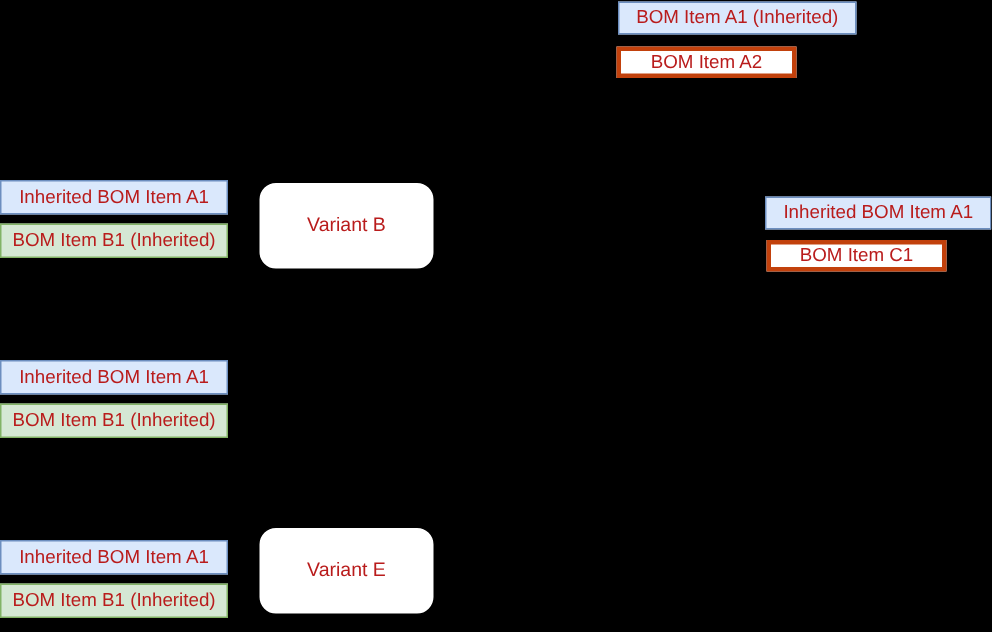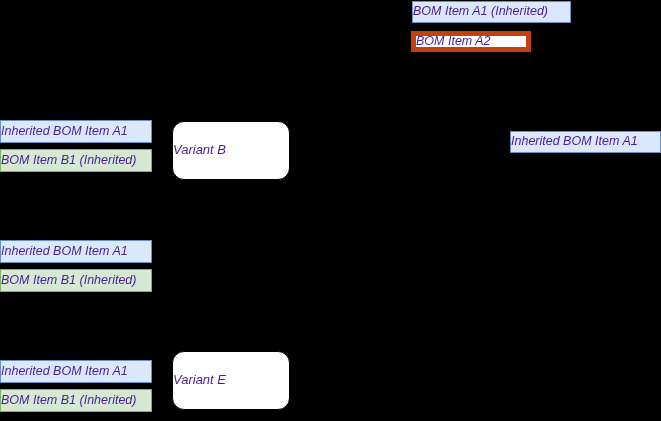--- a/index.html
+++ b/index.html
@@ -13,25 +13,24 @@
     height: 421px;
     background: #000000;
     overflow: hidden;
     font-family: "Liberation Sans", sans-serif;
   }
   .node {
     position: absolute;
     box-sizing: border-box;
     display: flex;
     align-items: center;
-    justify-content: flex-start;
+    justify-content: center;
     text-align: center;
-    color: #4c1d95;
+    color: #b91c1c;
     line-height: 1.1;
-    font-style: italic;
   }
   
   .part-box {
     background: #ffffff;
     border: 1px solid #000000;
     border-radius: 12px;
     font-size: 13px;
   }
   
   .bom-box {
@@ -43,21 +42,21 @@
   .bom-box.inherited-blue {
     background: #dae8fc;
     border: 1px solid #6c8ebf;
   }
   .bom-box.inherited-green {
     background: #d5e8d4;
     border: 1px solid #82b366;
   }
   .bom-box.local-white {
     background: #ffffff;
-    border: 5px solid #c2410c;
+    border: 3px solid #c2410c;
   }
 </style>
 </head>
 <body>
 
 <div id="canvas">
 
 
   <div class="node bom-box inherited-blue" style="left:412px; top:1px; width:159px; height:22px;">
     <span>BOM Item A1 (Inherited)</span>
@@ -77,20 +76,23 @@
 
   <div class="node part-box" style="left:172px; top:121px; width:118px; height:59px;">
     <span>Variant B</span>
   </div>
 
 
   <div class="node bom-box inherited-blue" style="left:510px; top:131px; width:151px; height:22px;">
     <span>Inherited BOM Item A1</span>
   </div>
 
+  <div class="node bom-box local-white" style="left:511px; top:160px; width:120px; height:21px;">
+    <span>BOM Item C1</span>
+  </div>
 
   <div class="node bom-box inherited-blue" style="left:0px; top:240px; width:152px; height:23px;">
     <span>Inherited BOM Item A1</span>
   </div>
 
   <div class="node bom-box inherited-green" style="left:0px; top:269px; width:152px; height:23px;">
     <span>BOM Item B1 (Inherited)</span>
   </div>
 
 

